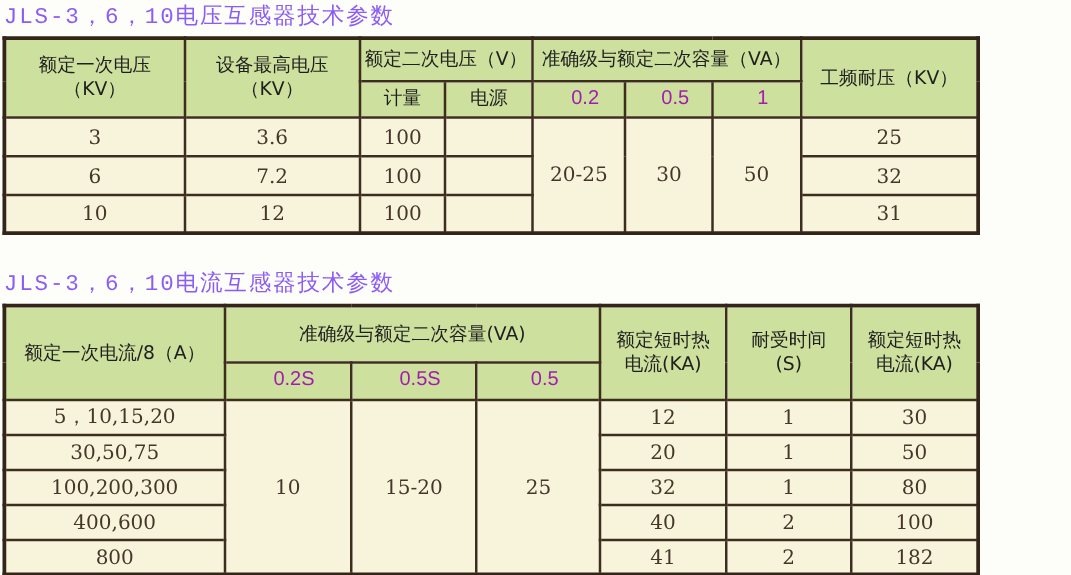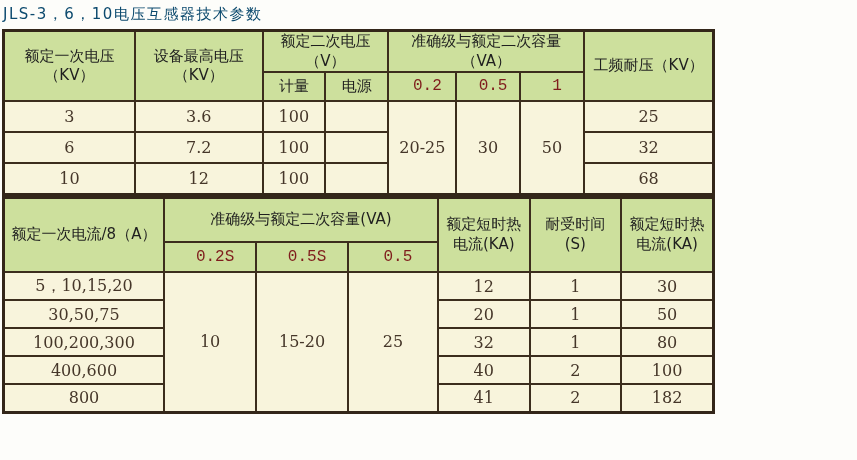--- a/index.html
+++ b/index.html
@@ -9,33 +9,34 @@
     font-family: "DejaVu Sans", "Liberation Sans", sans-serif;
   }
   .page {
     width: 857px;
     height: 460px;
     box-sizing: border-box;
     padding: 3px 2px 0 2px;
     overflow: hidden;
   }
   .tbl-title {
-    font-size: 15px;
+    font-size: 18px;
     line-height: 21px;
-    color: #0c4a6e;
+    color: #8b5cf6;
     letter-spacing: 1.5px;
     font-weight: 500;
     margin: 1px 0 4px 1px;
     white-space: nowrap;
+    font-family: Liberation Mono, monospace;
   }
   .tbl-title.second {
     margin-top: 30px;
   }
   table.tbl {
-    width: 713px;
+    width: 782px;
     table-layout: fixed;
     border-collapse: collapse;
     border: 3px solid #332619;
   }
   table.tbl th, table.tbl td {
     border: 2px solid #3c2d1d;
     text-align: center;
     vertical-align: middle;
     padding: 0 2px;
     box-sizing: border-box;
@@ -43,23 +44,23 @@
   }
   table.tbl th {
     background: #cde09d;
     font-weight: normal;
     font-size: 15px;
     color: #1f1f1f;
     white-space: pre-line;
     line-height: 1.3;
   }
   table.tbl th.num {
-    font-family: Liberation Mono, monospace;
+    font-family: Liberation Sans, sans-serif;
     font-size: 16px;
-    color: #7f1d1d;
+    color: #a21caf;
     padding-left: 12px;
   }
   table.tbl td {
     background: #f8f4dc;
     font-family: "DejaVu Serif", "Liberation Serif", serif;
     font-size: 16px;
     color: #453629;
   }
   
   .t1 tr.hr1 { height: 34px; }
@@ -119,25 +120,26 @@
       <td>7.2</td>
       <td>100</td>
       <td></td>
       <td>32</td>
     </tr>
     <tr class="body">
       <td>10</td>
       <td>12</td>
       <td>100</td>
       <td></td>
-      <td>68</td>
+      <td>31</td>
     </tr>
   </tbody>
     </table>
 
+  <div class="tbl-title second">JLS-3，6，10电流互感器技术参数</div>
 
   <table class="tbl t2">
     <colgroup>
       <col style="width:22.6%">
       <col style="width:13.0%">
         <col style="width:12.9%">
         <col style="width:12.7%">
       <col style="width:12.9%">
         <col style="width:12.9%">
         <col style="width:13.0%">

